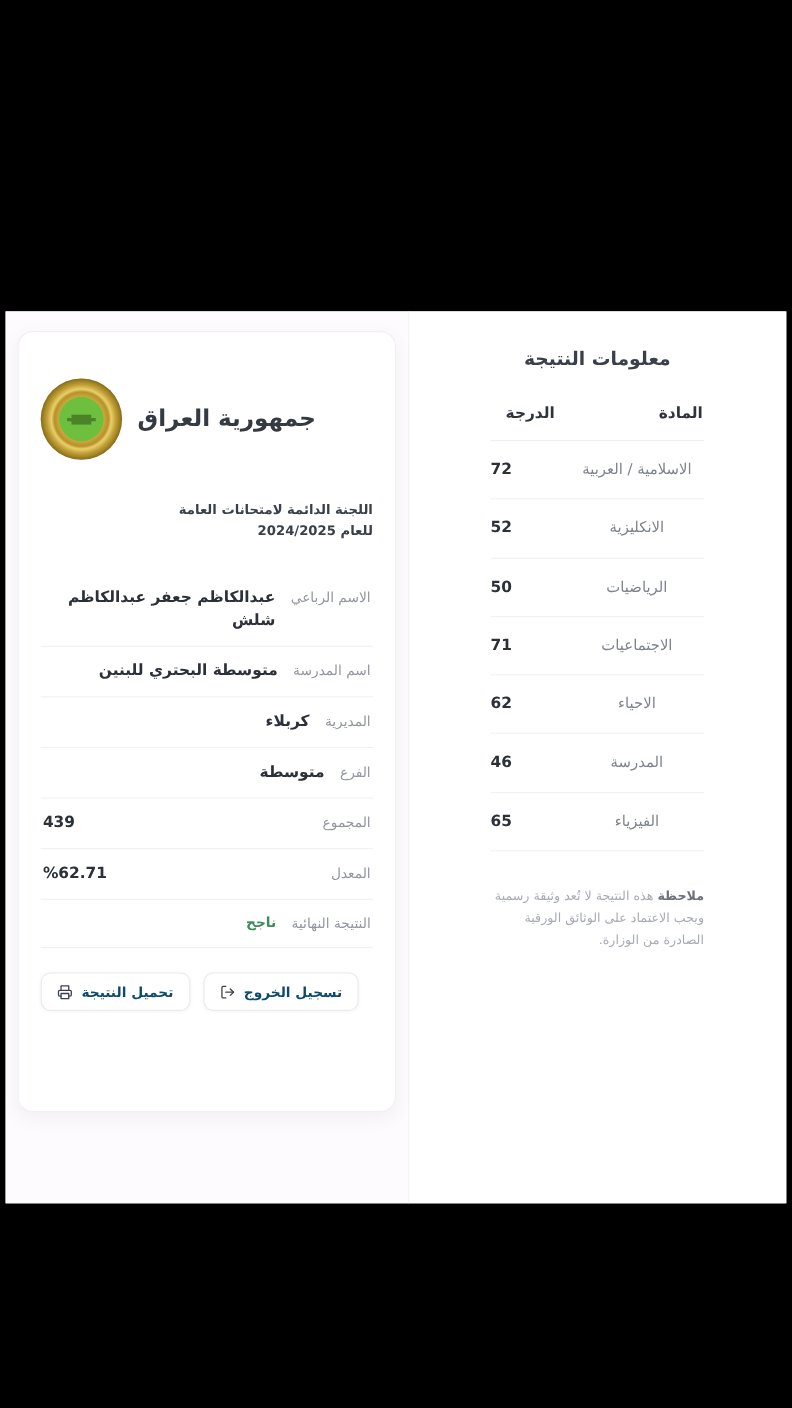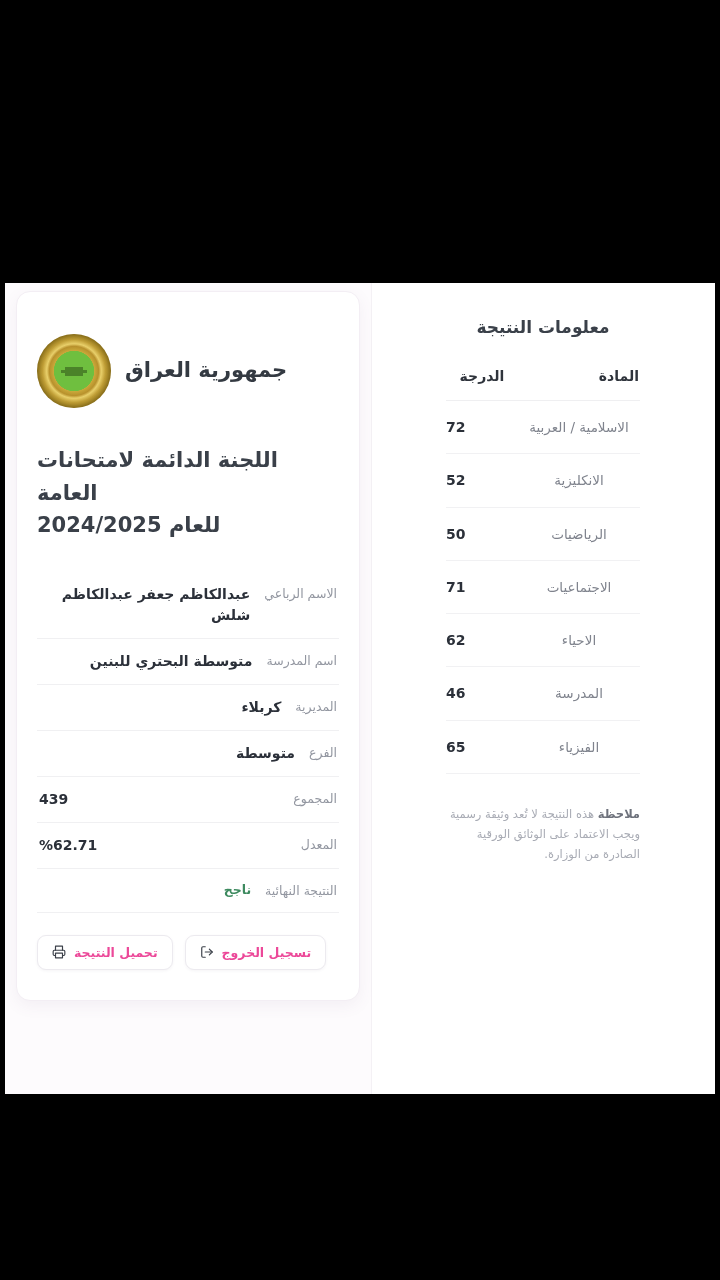--- a/index.html
+++ b/index.html
@@ -36,21 +36,21 @@
     overflow: hidden;
   }
 
   
   #card-column {
     width: 366px;
     background: #fdfbfd;
     position: relative;
     display: flex;
     justify-content: center;
-    padding-top: 8px;
+    padding-top: 18px;
     box-sizing: border-box;
   }
 
   #result-card {
     position: relative;
     width: 344px;
     margin-top: 0px;
     background: #ffffff;
     border-radius: 14px;
     border: 1px solid #f3eef4;
@@ -105,22 +105,22 @@
   }
   .ministry-lines div {
     font-size: 21px;
     font-weight: 700;
     color: #343a42;
     letter-spacing: -0.2px;
   }
 
   .committee {
     margin-top: 36px;
-    text-align: left;
-    font-size: 21px;
+    text-align: right;
+    font-size: 12px;
     font-weight: 700;
     color: #3a4049;
     line-height: 1.55;
   }
 
   
   .info-list {
     margin-top: 30px;
   }
   .info-row {
@@ -174,21 +174,21 @@
     display: inline-flex;
     flex-direction: row-reverse;
     align-items: center;
     gap: 8px;
     background: #ffffff;
     border: 1px solid #eceaef;
     border-radius: 9px;
     padding: 9px 14px;
     font-size: 12.5px;
     font-weight: 700;
-    color: #ec4899;
+    color: #0c4a6e;
     box-shadow: 0 1px 3px rgba(90,70,110,.06);
     cursor: pointer;
     white-space: nowrap;
   }
   .btn svg { display: block; }
 
   
   #grades-column {
     width: 343px;
     background: #ffffff;

